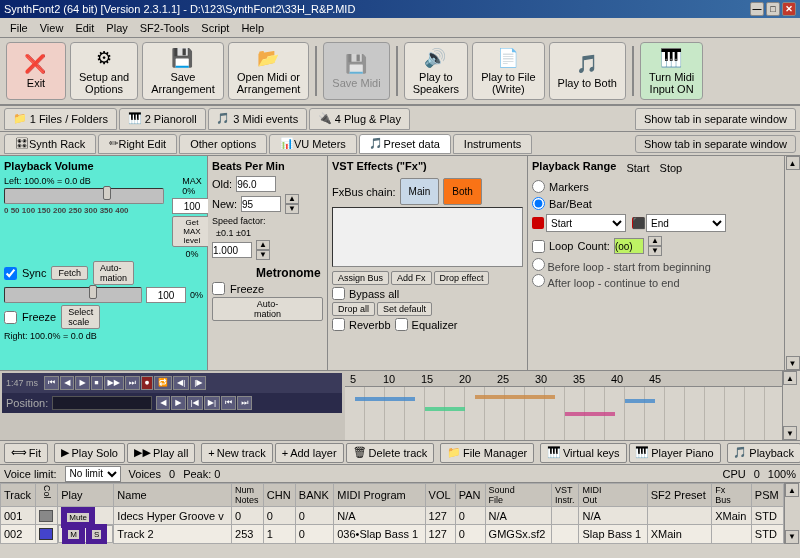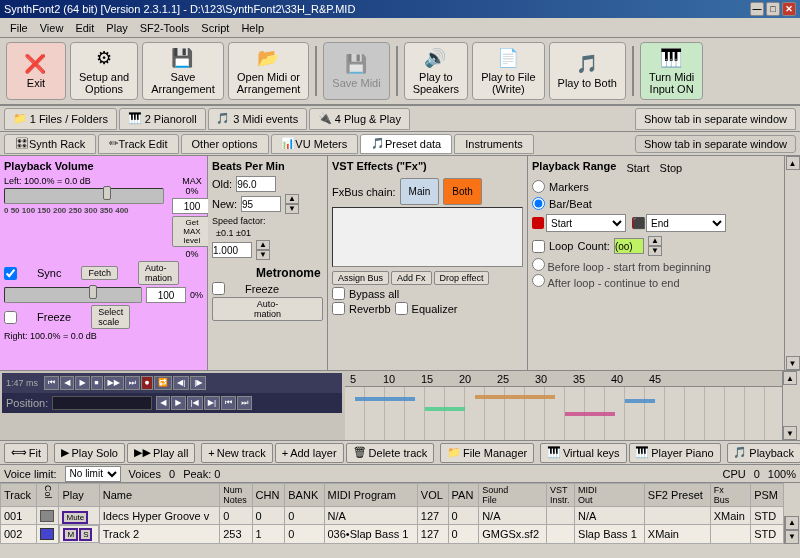--- a/index.html
+++ b/index.html
@@ -131,21 +131,21 @@
       display: flex;
       height: 215px;
       border-bottom: 1px solid #888;
     }
 
     
     .playback-panel {
       width: 208px;
       border-right: 1px solid #888;
       padding: 4px;
-      background: #f0abfc;
+      background: #5eead4;
     }
     .panel-title {
       font-weight: bold;
       font-size: 11px;
       margin-bottom: 4px;
       color: #000;
     }
     .slider-track {
       flex: 1;
       height: 8px;
@@ -175,21 +175,21 @@
       width: 40px;
       height: 16px;
       border: 1px solid #888;
       background: white;
       font-size: 10px;
       text-align: center;
     }
     .checkbox-row {
       display: flex;
       align-items: center;
-      gap: 20px;
+      gap: 5px;
       font-size: 10px;
       margin: 2px 0;
     }
     .small-btn {
       background: #e0dcd4;
       border: 1px solid #888;
       border-radius: 2px;
       padding: 1px 6px;
       cursor: pointer;
       font-size: 9px;
@@ -427,21 +427,21 @@
       border: 1px solid #aaa;
       padding: 1px 3px;
       height: 18px;
       white-space: nowrap;
       background: #e8e4dc;
     }
     .track-table tr:nth-child(even) td { background: #f0ece4; }
     .track-mute-btn, .track-solo-btn {
       font-size: 8px;
       padding: 0 2px;
-      border: 2px solid #4c1d95;
+      border: 6px solid #4c1d95;
       background: #d4d0c8;
       cursor: pointer;
     }
 
     
     .fxbus-main { background: #c8d8e8; }
     .fxbus-both { background: #f97316; }
     .scroll-arrow {
       width: 14px;
       height: 14px;
@@ -461,21 +461,20 @@
       border-left: 1px solid #888;
       display: flex;
       flex-direction: column;
       align-items: center;
     }
 
     
     .track-wrapper {
       position: relative;
       display: flex;
-      align-items: flex-end;
     }
     .track-main {
       flex: 1;
       overflow: hidden;
     }
     .side-scrollbar {
       width: 16px;
       background: #d4d0c8;
       border-left: 1px solid #888;
       display: flex;
@@ -570,21 +569,21 @@
   </div>
 </div>
 
 <div class="tab-row2">
   <div class="tab2-btn">
     <span>🎛</span>
     <span>Synth Rack</span>
   </div>
   <div class="tab2-btn">
     <span>✏</span>
-    <span>Track Edit</span>
+    <span>Right Edit</span>
   </div>
   <div class="tab2-btn">
     <span>Other options</span>
   </div>
   <div class="tab2-btn">
     <span>📊</span>
     <span>VU Meters</span>
   </div>
   <div class="tab2-btn active">
     <span>🎵</span>
@@ -609,21 +608,21 @@
       <div style="flex:1;">
         <div style="font-size:9px; margin-bottom:2px;">Left: 100.0% = 0.0 dB</div>
         <div style="display:flex; align-items:center; gap:2px; margin-bottom:2px;">
           <div class="slider-track" style="width:160px; height:16px;">
             <div class="slider-thumb" style="left:62%;"></div>
           </div>
         </div>
         <div style="font-size:8px; color:#444;font-weight:bold;">0  50 100 150 200 250 300 350 400</div>
       </div>
       <div class="max-section">
-        <div style="font-size:9px; text-align:center;">MAX<br>0%</div>
+        <div style="font-size:9px; text-align:left;">MAX<br>0%</div>
         <input class="num-input" type="text" value="100" style="">
         <div class="small-btn" style="font-size:8px; text-align:center;">Get MAX<br>level</div>
         <span style="font-size:9px;">0%</span>
       </div>
     </div>
 
     <div class="checkbox-row">
       <input type="checkbox" checked="" style="">
       <span>Sync</span>
       <div class="small-btn">Fetch</div>
@@ -693,20 +692,24 @@
     </div>
     <div class="vst-display"></div>
     <div class="vst-btn-row">
       <div class="vst-btn">Assign Bus</div>
       <div class="vst-btn">Add Fx</div>
       <div class="vst-btn">Drop effect</div>
     </div>
     <div style="display:flex; align-items:center; gap:4px; margin:2px 0;">
       <input type="checkbox" style="">
       <span>Bypass all</span>
+    </div>
+    <div class="vst-btn-row">
+      <div class="vst-btn">Drop all</div>
+      <div class="vst-btn">Set default</div>
     </div>
     <div class="vst-checkbox-row">
       <input type="checkbox" style="">
       <span>Reverbb</span>
       <input type="checkbox" style="">
       <span>Equalizer</span>
     </div>
   </div>
 
   <div class="range-panel">

